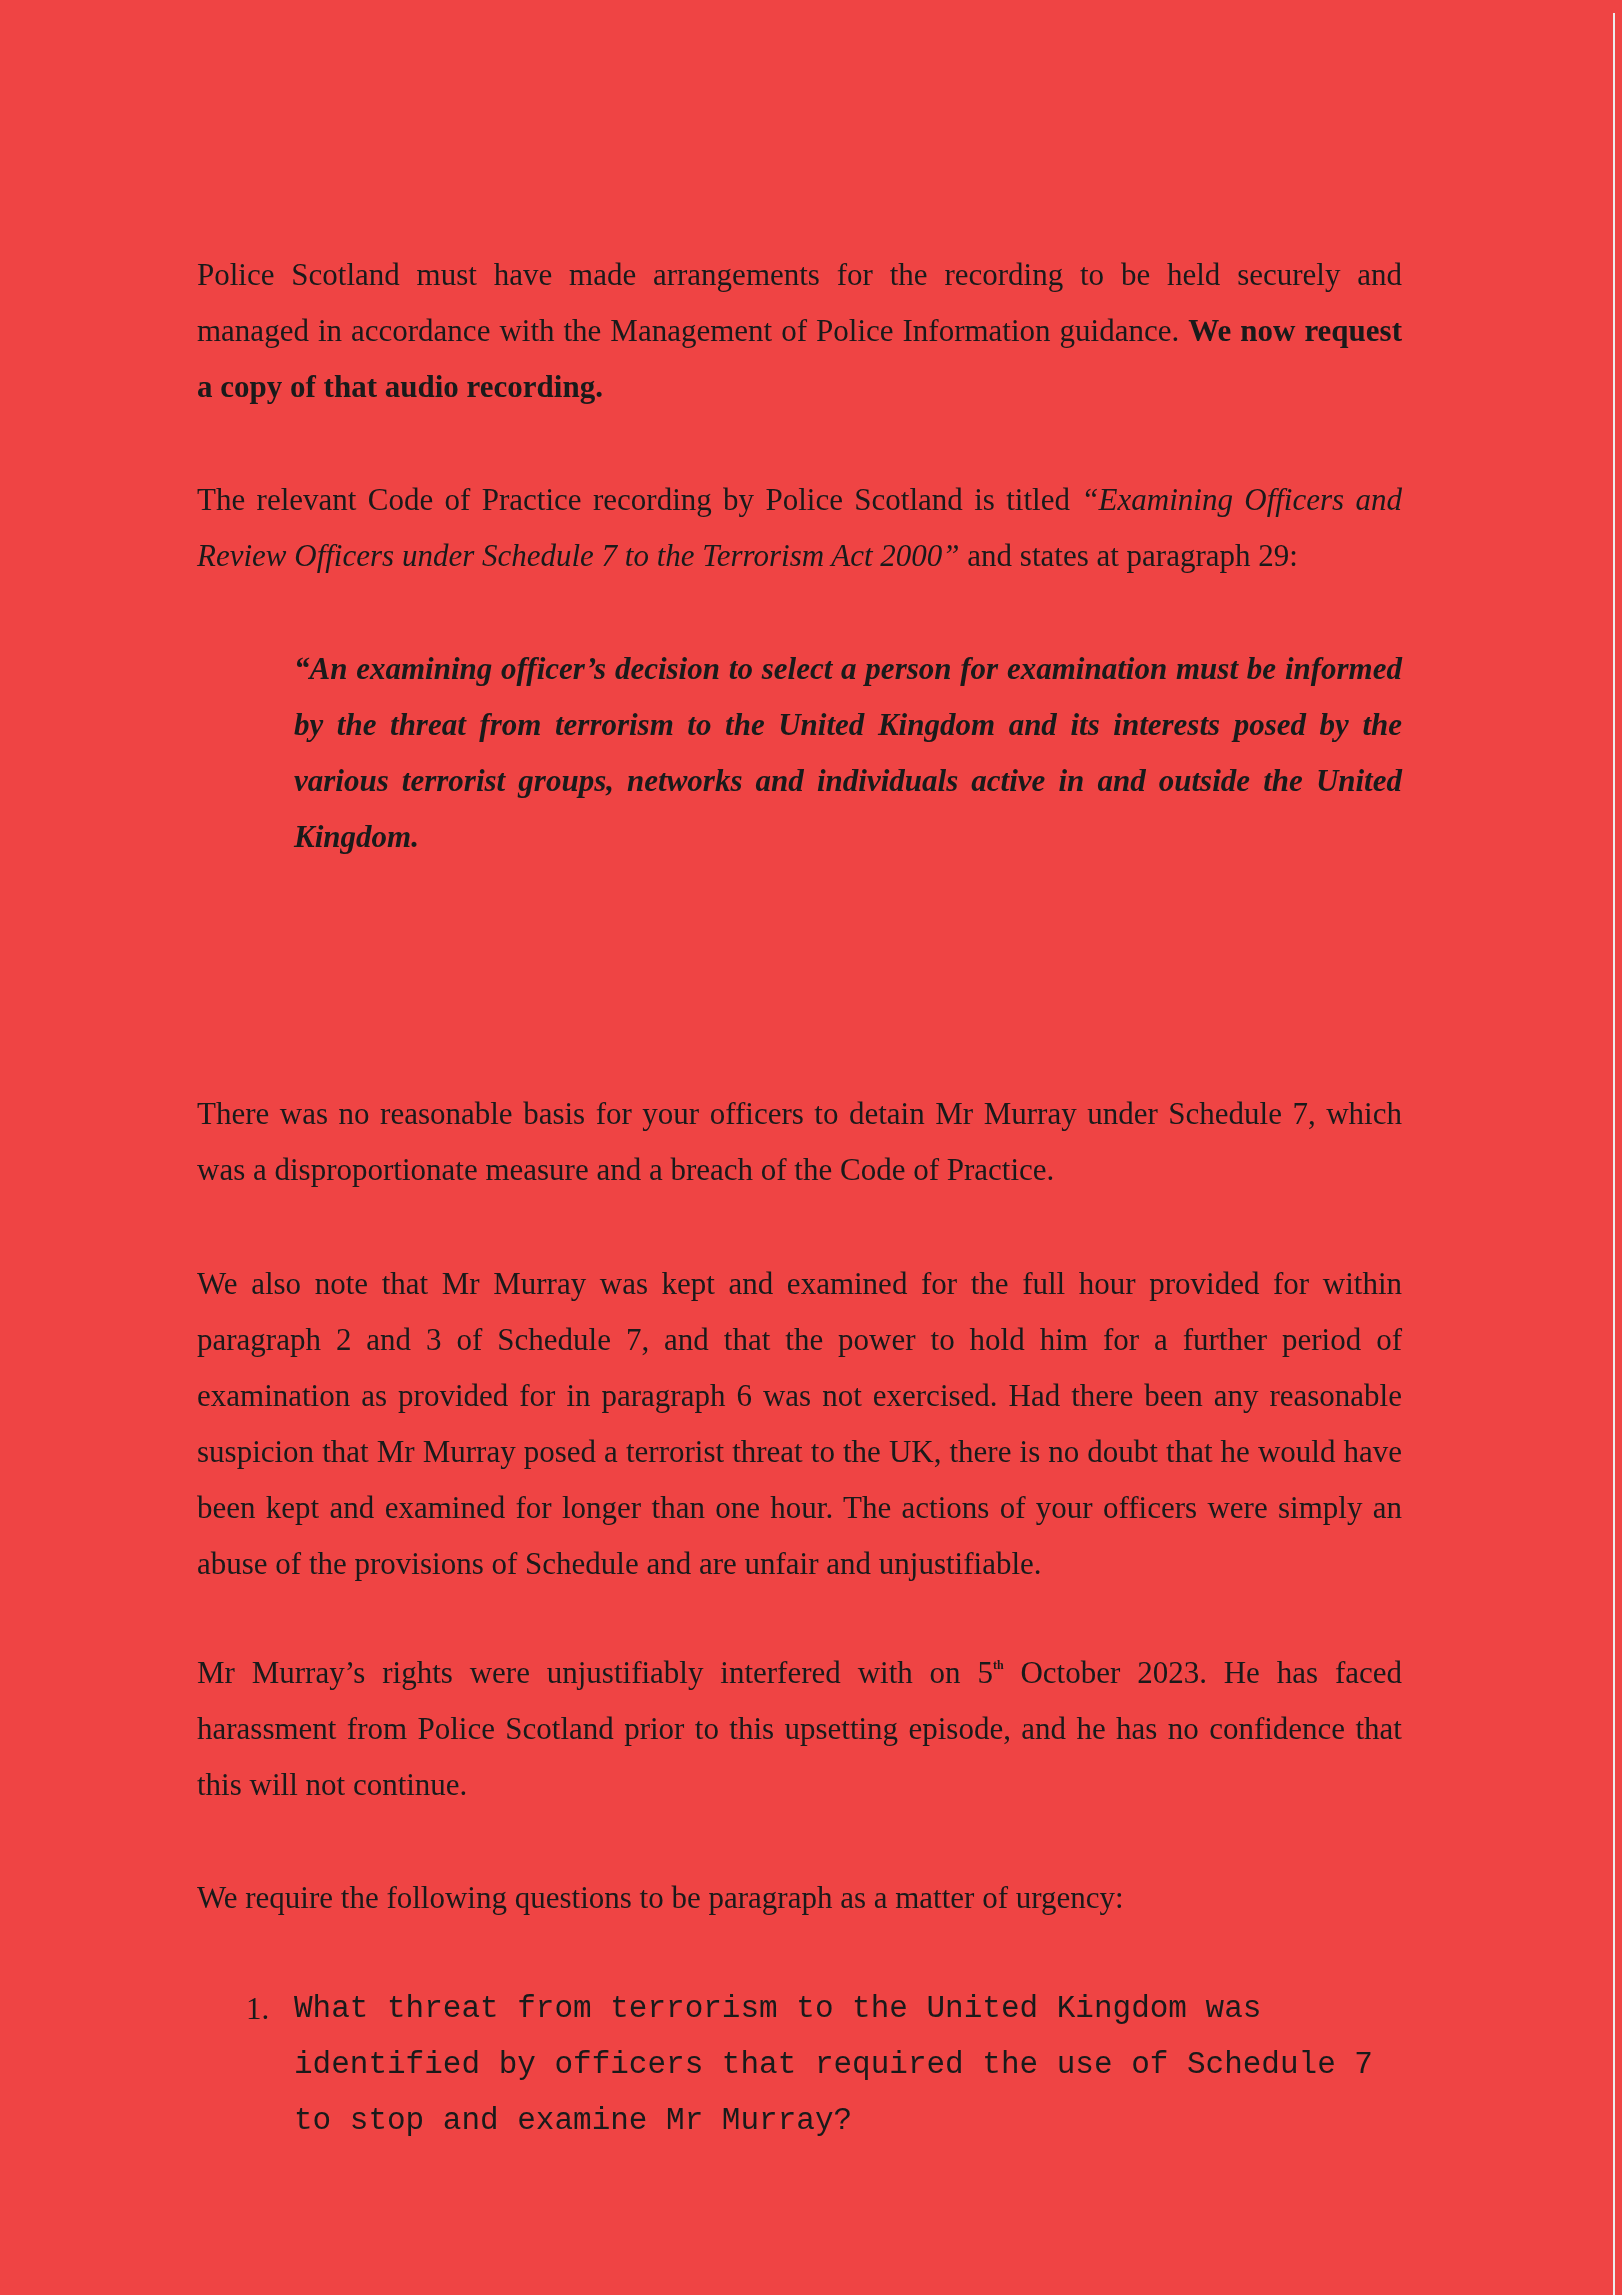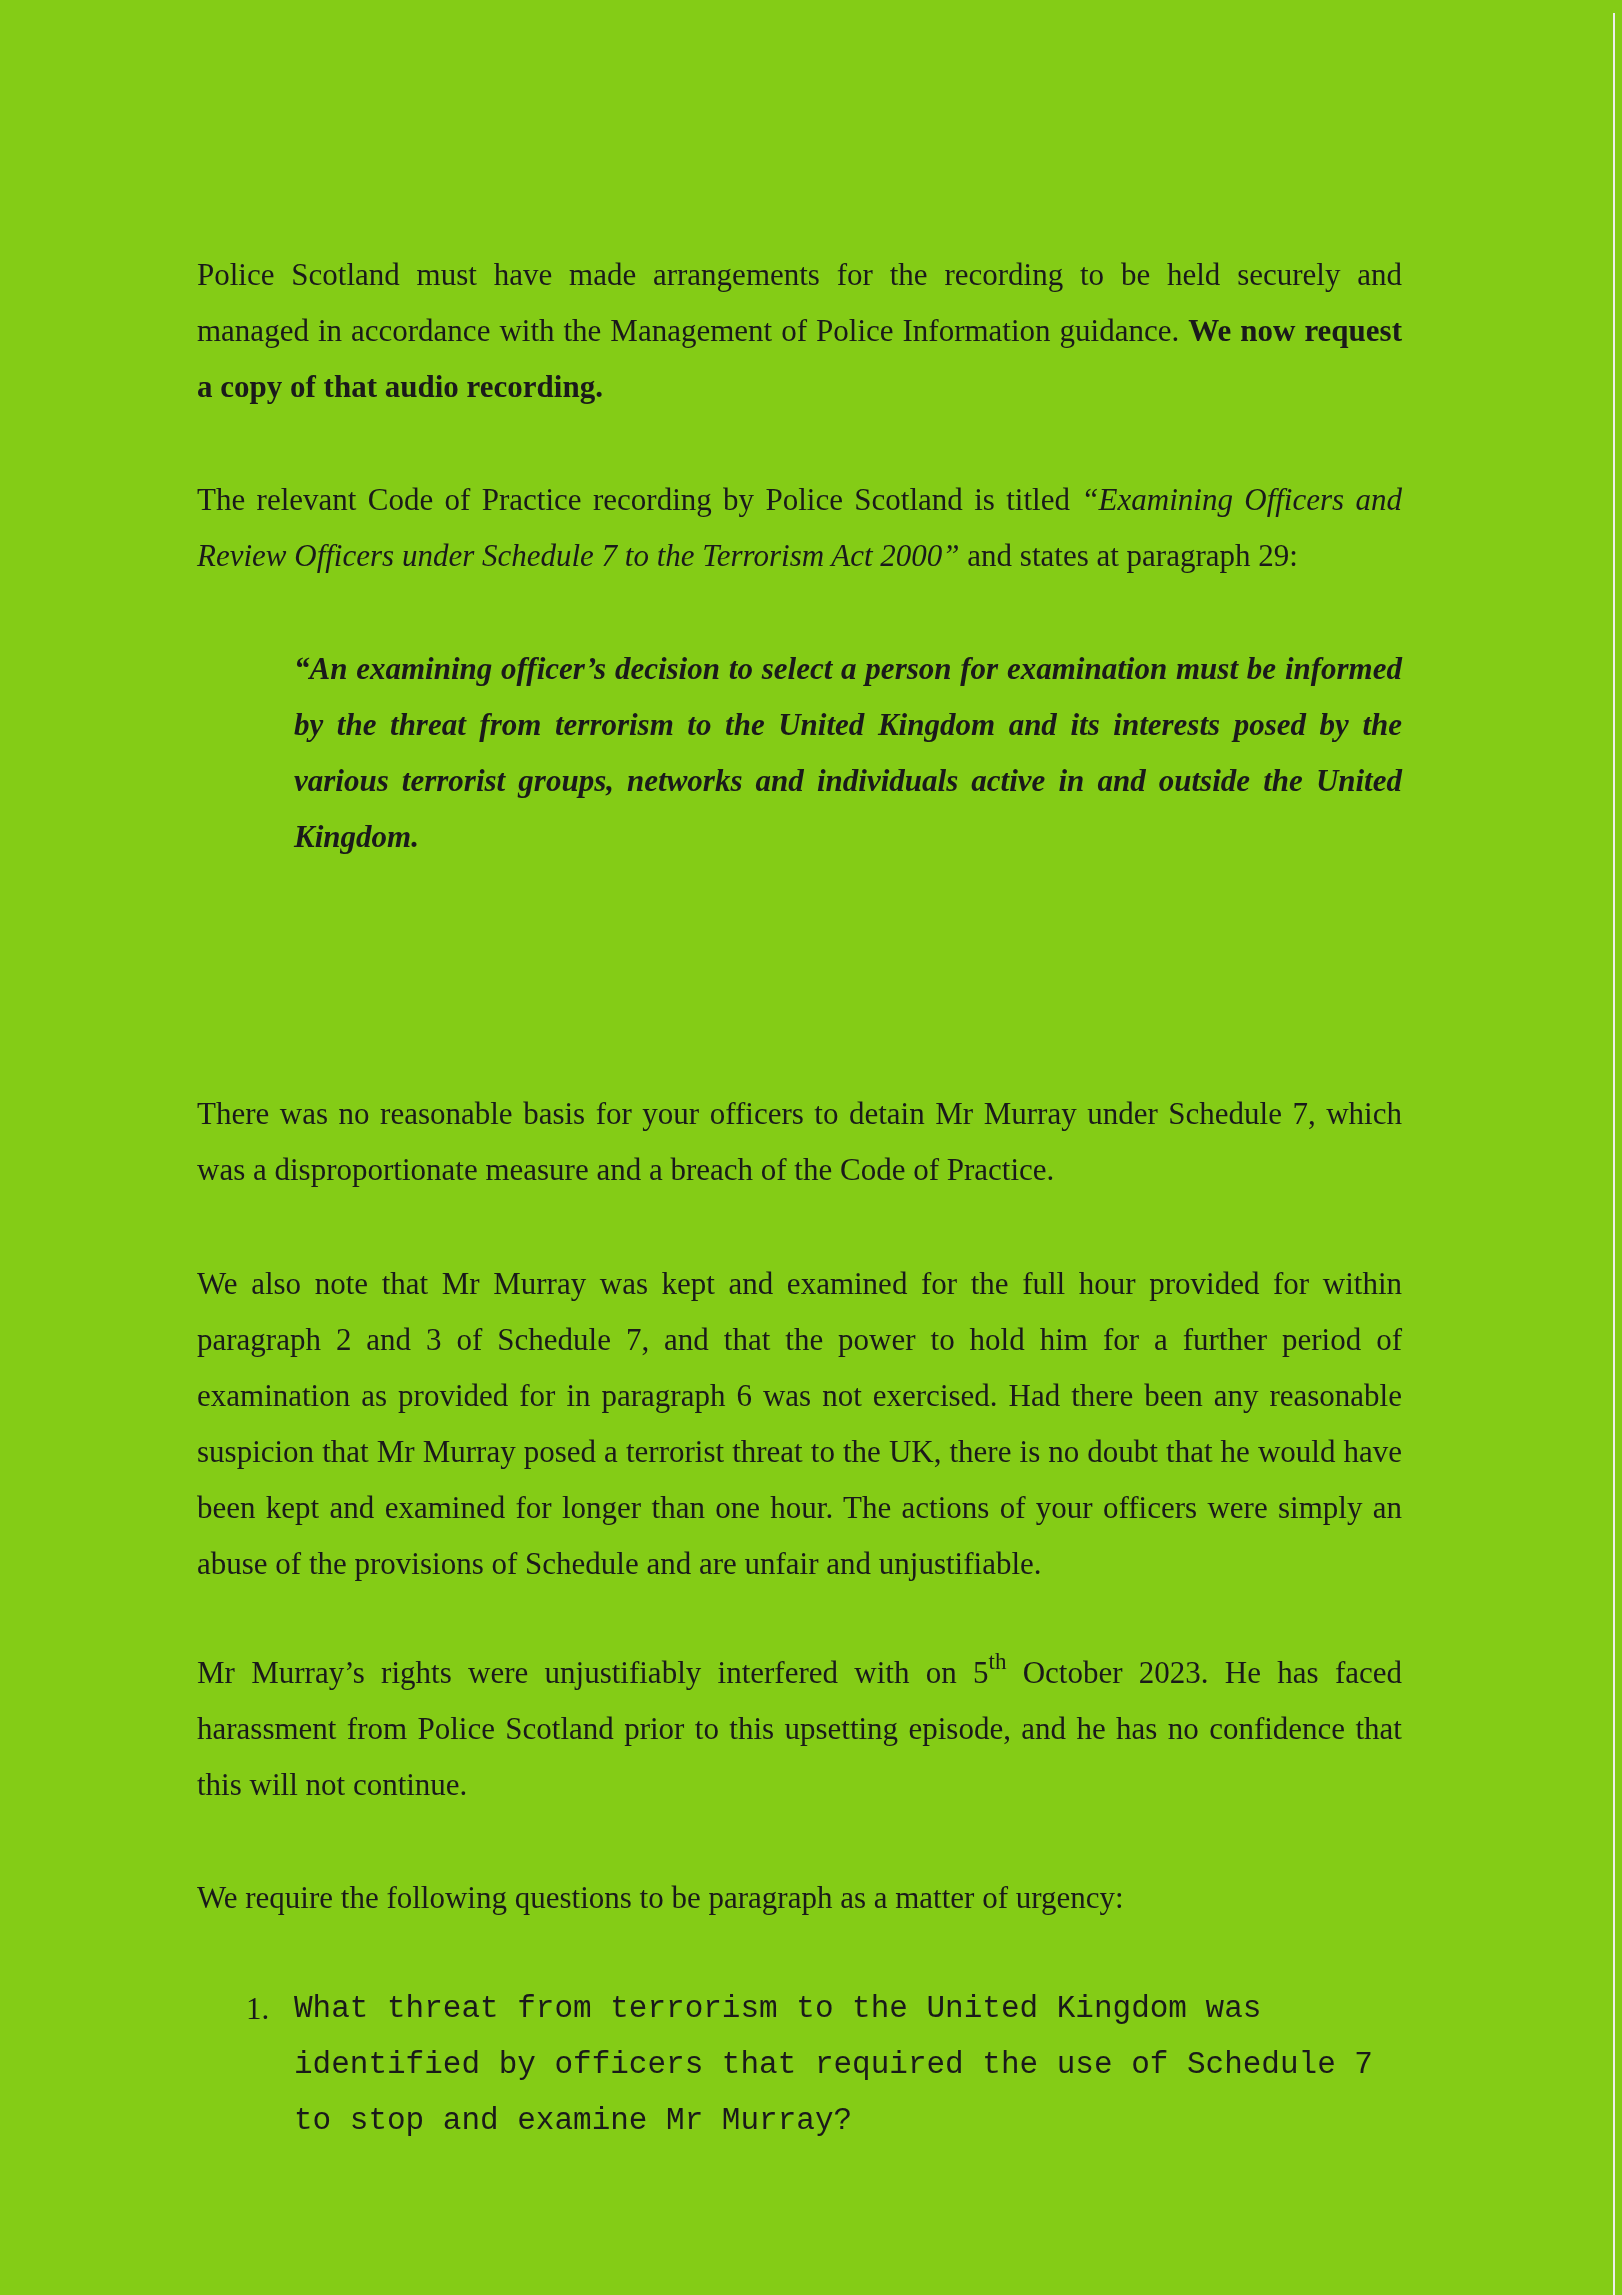--- a/index.html
+++ b/index.html
@@ -1,27 +1,27 @@
 <!DOCTYPE html>
 <html style="font-size:10.5px"><head>
 <meta charset="utf-8">
 <style>
   html, body { margin: 0; padding: 0; background: #ffffff; }
   body { width: 1623px; height: 2295px; position: relative; overflow: hidden; }
   .page {
-    position: absolute; left: 0; top: 0; width: 1623px; height: 2295px; background: #84cc16;
+    position: absolute; left: 0; top: 0; width: 1623px; height: 2295px; background: #ef4444;
     font-family: "Liberation Serif", "DejaVu Serif", serif; color: #1a1a1a;
     font-size: 31px; line-height: 56px;
   }
   .edge-line { position: absolute; left: 1613px; top: 13px; width: 2px; height: 2282px; background: #ececec; }
   .para { position: absolute; left: 197px; width: 1205px; margin: 0; text-align: justify; }
   .quote { position: absolute; left: 294px; width: 1108px; margin: 0; text-align: justify; font-style: italic; font-weight: bold; }
   .bold { font-weight: bold; }
   .italic { font-style: italic; }
-  sup { font-size: 23px; line-height: 0; position: relative; top: -2.6px; }
+  sup { font-size: 12px; line-height: 0; position: relative; top: -2.6px; font-weight: bold; }
   .list { position: absolute; left: 197px; width: 1205px; margin: 0; padding: 0; list-style: none; }
   .list-item { position: relative; padding-left: 97px; }
   .list-num { position: absolute; left: 49px; top: 0; }
   .list-text { display: block; text-align: left; font-family: Liberation Mono, monospace; }
 </style>
 </head>
 <body>
 
 <div class="page">
   <div class="edge-line"></div>

